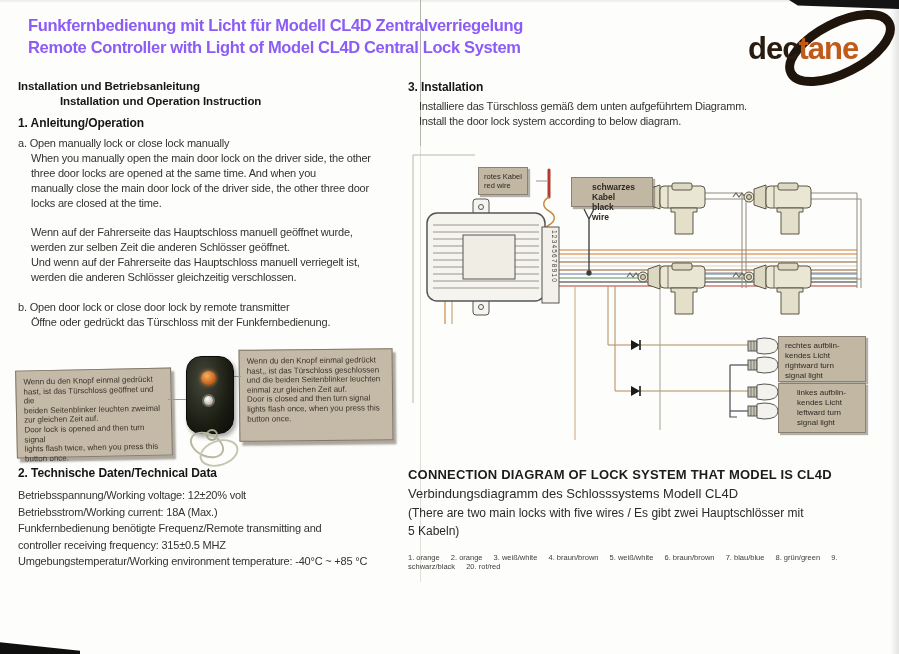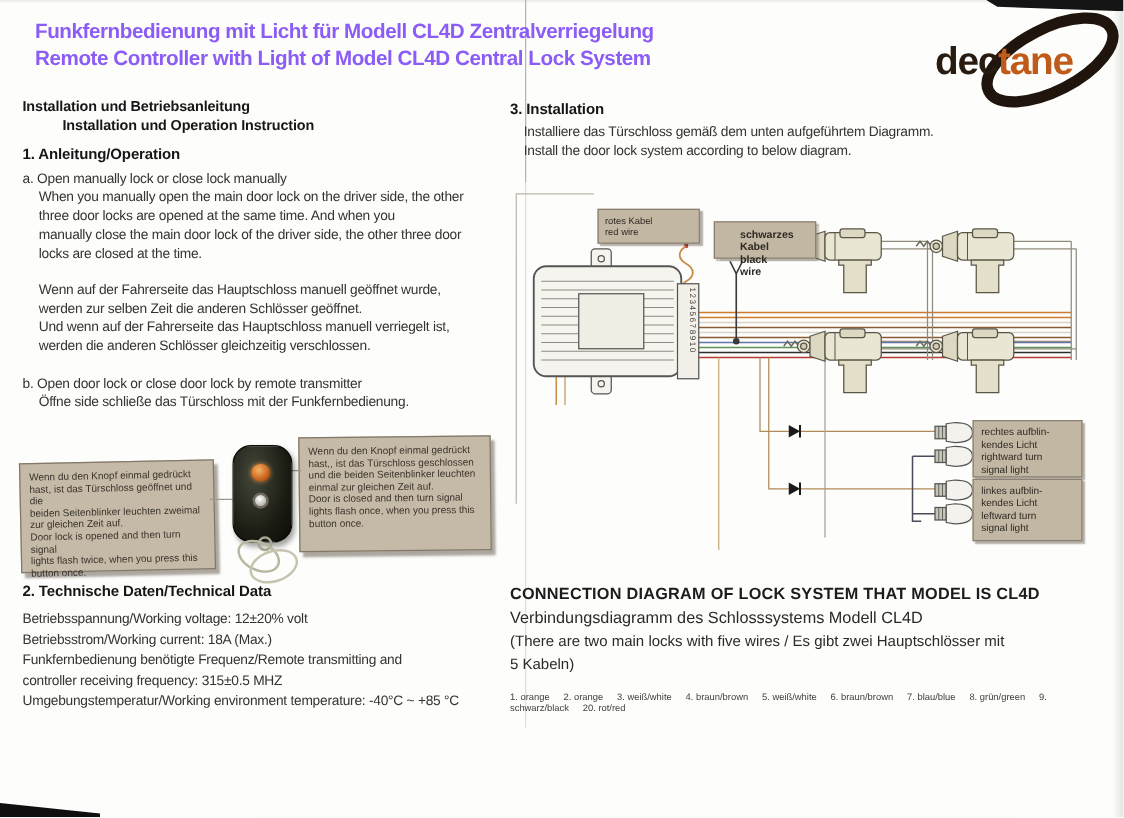--- a/index.html
+++ b/index.html
@@ -70,36 +70,36 @@
   <div class="abs title t2">Remote Controller with Light of Model CL4D Central Lock System</div>
 
   <svg class="abs" style="left:746px;top:6px;" width="150" height="85" viewBox="0 0 150 85">
     <ellipse cx="94" cy="42" rx="55" ry="25" transform="rotate(-27 94 42)" fill="none" stroke="#20150c" stroke-width="9"></ellipse>
     <text x="2" y="53" font-family="Liberation Sans, sans-serif" font-size="31" font-weight="bold" letter-spacing="-1">
       <tspan fill="#281b10">dec</tspan><tspan fill="#c05a1a">tane</tspan>
     </text>
   </svg>
 
   <div class="abs h-small" style="left:18px;top:80px;">Installation und Betriebsanleitung</div>
-  <div class="abs h-small" style="left:24px;top:95px;padding-left:26px;">Installation und Operation Instruction</div>
+  <div class="abs h-small" style="left:34px;top:95px;padding-left:26px;">Installation und Operation Instruction</div>
 
   <div class="abs h-small" style="left:18px;top:116px;font-size:12px;">1. Anleitung/Operation</div>
 
   <div class="abs body-txt" style="left:18px;top:136px;">a. Open manually lock or close lock manually</div>
   <div class="abs body-txt pl" style="left:31px;top:151px;width:385px;">When you manually open the main door lock on the driver side, the other
 three door locks are opened at the same time. And when you
 manually close the main door lock of the driver side, the other three door
 locks are closed at the time.</div>
   <div class="abs body-txt pl" style="left:31px;top:225px;width:385px;">Wenn auf der Fahrerseite das Hauptschloss manuell geöffnet wurde,
 werden zur selben Zeit die anderen Schlösser geöffnet.
 Und wenn auf der Fahrerseite das Hauptschloss manuell verriegelt ist,
 werden die anderen Schlösser gleichzeitig verschlossen.</div>
 
   <div class="abs body-txt" style="left:18px;top:300px;">b. Open door lock or close door lock by remote transmitter</div>
-  <div class="abs body-txt" style="left:31px;top:315px;">Öffne side schließe das Türschloss mit der Funkfernbedienung.</div>
+  <div class="abs body-txt" style="left:31px;top:315px;">Öffne oder gedrückt das Türschloss mit der Funkfernbedienung.</div>
 
   <div class="abs notebox" style="left:16px;top:369px;width:156px;height:88px;transform:rotate(-1.2deg);">
     <div class="pl">Wenn du den Knopf einmal gedrückt
 hast, ist das Türschloss geöffnet und die
 beiden Seitenblinker leuchten zweimal
 zur gleichen Zeit auf.</div>
     <div class="pl">Door lock is opened and then turn signal
 lights flash twice, when you press this
 button once.</div>
   </div>
@@ -249,31 +249,31 @@
           <line x1="28" y1="139" x2="134" y2="139"></line>
         <line x1="28" y1="146" x2="134" y2="146"></line>
           <line x1="28" y1="153" x2="134" y2="153"></line>
       </g>
       <rect x="58" y="100" width="52" height="44" fill="#efede4" stroke="#555"></rect>
       <rect x="137" y="92" width="17" height="76" fill="#f2f0e8" stroke="#555"></rect>
       <text transform="translate(147,95) rotate(90)" font-family="Liberation Sans, sans-serif" font-size="6.5" fill="#44423c" letter-spacing="1.2">12345678910</text>
     </g>
   </svg>
 
-  <div class="abs dlabel pl" style="left:478px;top:167px;width:82px;height:28px;font-size:7.5px;line-height:9px;padding:4px 5px;">rotes Kabel
+  <div class="abs dlabel pl" style="left:478px;top:167px;width:50px;height:28px;font-size:7.5px;line-height:9px;padding:4px 5px;">rotes Kabel
 red wire</div>
   <div class="abs dlabel pl" style="left:571px;top:177px;width:82px;height:30px;font-size:8.5px;line-height:10px;padding:4px 20px;font-weight:bold;">schwarzes Kabel
 black wire</div>
 
 
   <div class="abs dlabel pl" style="left:778px;top:336px;width:88px;height:46px;font-size:8px;line-height:10px;padding:4px 6px;">rechtes aufblin-
 kendes Licht
 rightward turn
 signal light</div>
-  <div class="abs dlabel pl" style="left:778px;top:383px;width:88px;height:50px;font-size:8px;line-height:10px;padding:4px 6px;">linkes aufblin-
+  <div class="abs dlabel pl" style="left:778px;top:383px;width:88px;height:50px;font-size:8px;line-height:10px;padding:4px 18px;">linkes aufblin-
 kendes Licht
 leftward turn
 signal light</div>
 
   <div class="abs conn-h1" style="left:408px;top:467px;">CONNECTION DIAGRAM OF LOCK SYSTEM THAT MODEL IS CL4D</div>
   <div class="abs conn-h2" style="left:408px;top:486px;">Verbindungsdiagramm des Schlosssystems Modell CL4D</div>
   <div class="abs conn-note pl" style="left:408px;top:504px;width:470px;">(There are two main locks with five wires / Es gibt zwei Hauptschlösser mit
 5 Kabeln)</div>
 
   <div class="abs legend" style="left:408px;top:553px;width:478px;">

